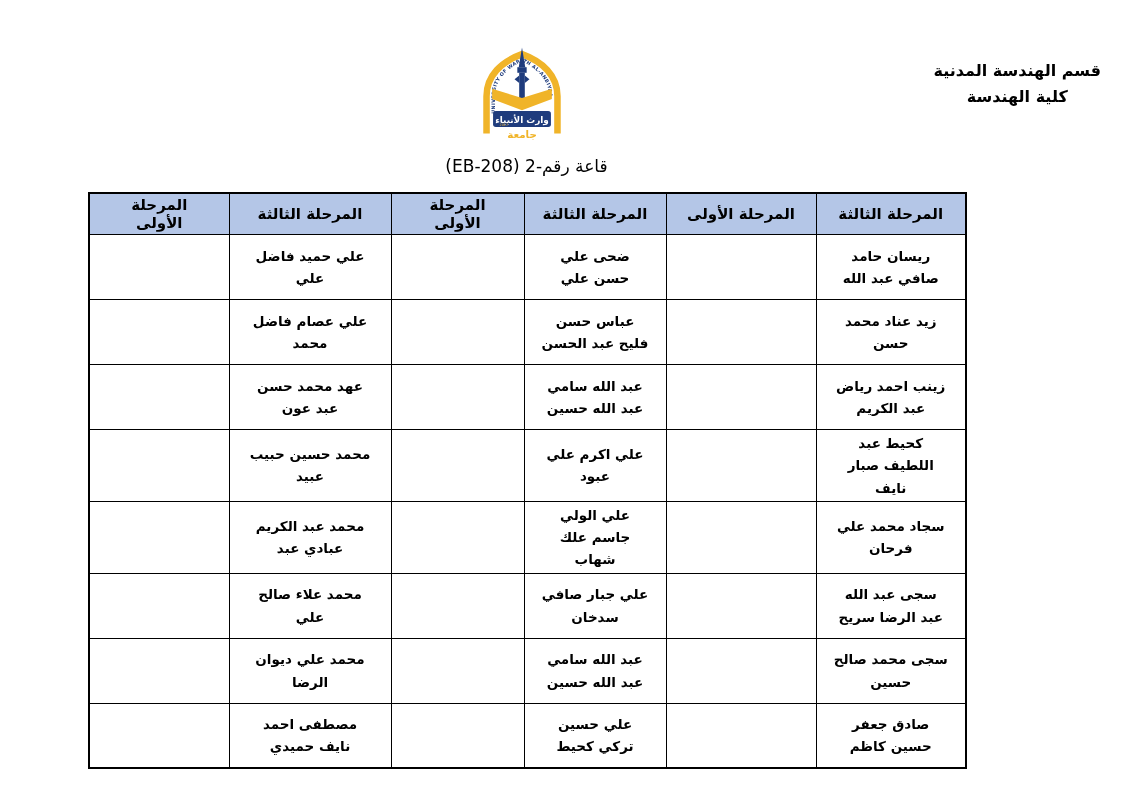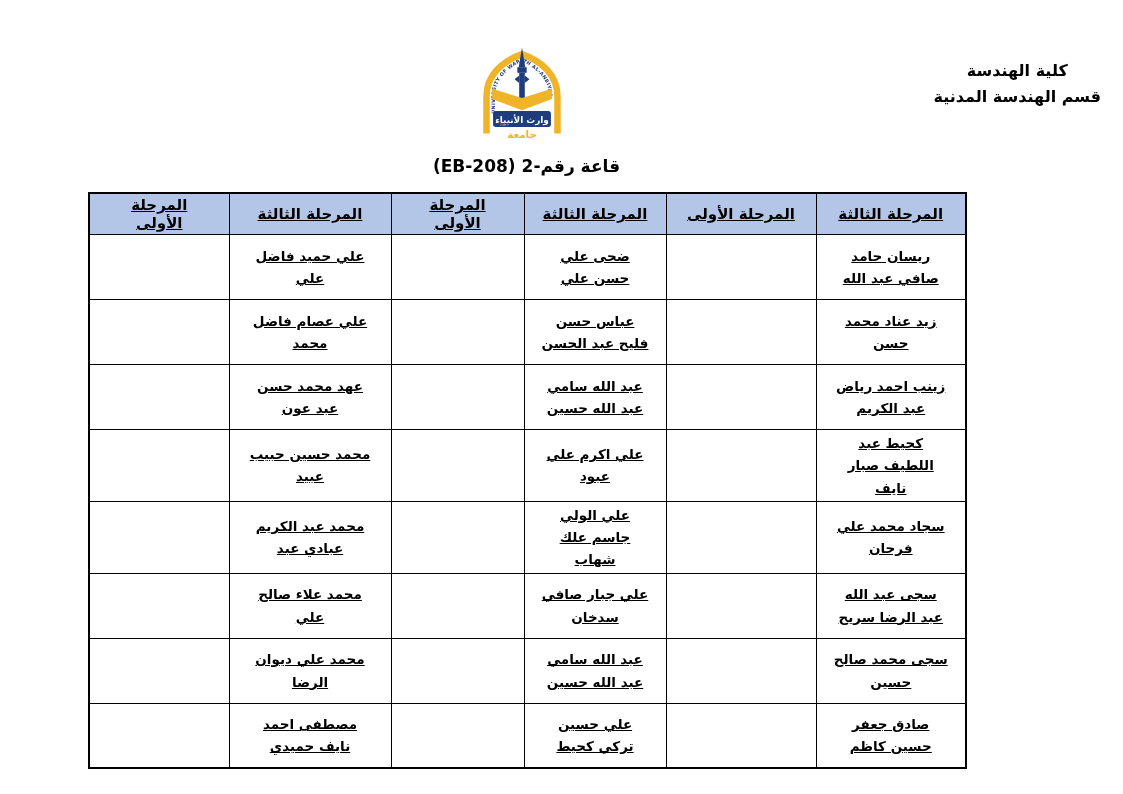--- a/index.html
+++ b/index.html
@@ -15,44 +15,44 @@
   }
 
   
   .logo-wrap { position:absolute; top:42px; left:463px; width:118px; height:112px; }
   .logo-wrap svg { width:100%; height:100%; }
   .blue { fill:var(--blue); }
 
   
   .room-title {
     position:absolute; top:156px; left:88px; width:877px;
-    text-align:center; font-weight:700; font-size:17px; direction:rtl;
+    text-align:center; font-weight:400; font-size:17px; direction:rtl;
   }
 
   
   table.seating {
     position:absolute; top:192px; left:88px; width:877px;
     border-collapse:collapse; direction:rtl; table-layout:fixed;
     border:2.5px solid #000;
   }
   table.seating th, table.seating td {
     border:1.5px solid #000; text-align:center; vertical-align:middle;
-    padding:2px 16px; overflow:hidden;text-decoration:underline;
+    padding:2px 16px; overflow:hidden;
   }
   table.seating th { height:36px; font-weight:700; font-size:15px; }
   table.seating td { height:65px; font-weight:700; font-size:13.5px; line-height:1.65; }
 </style>
 </head>
 <body>
 
 <div class="page">
 
   <div class="doc-header">
+    <div>قسم الهندسة المدنية</div>
     <div>كلية الهندسة</div>
-    <div>قسم الهندسة المدنية</div>
   </div>
 
   <div class="logo-wrap">
     <svg viewBox="0 0 120 120">
 
       <path d="M22 98 V58 C22 36 38 21 60 13 C82 21 98 36 98 58 V98" fill="none" style="stroke:var(--gold)" stroke-width="7"></path>
 
       <path id="ringPath" d="M31 94 V58 C31 40 45 28 60 21 C75 28 89 40 89 58 V94" fill="none"></path>
       <text font-size="5.2" letter-spacing="0.4" style="fill:var(--blue)" font-weight="700">
         <textPath href="#ringPath" startOffset="10%">UNIVERSITY OF WARITH AL-ANBIYAA</textPath>

